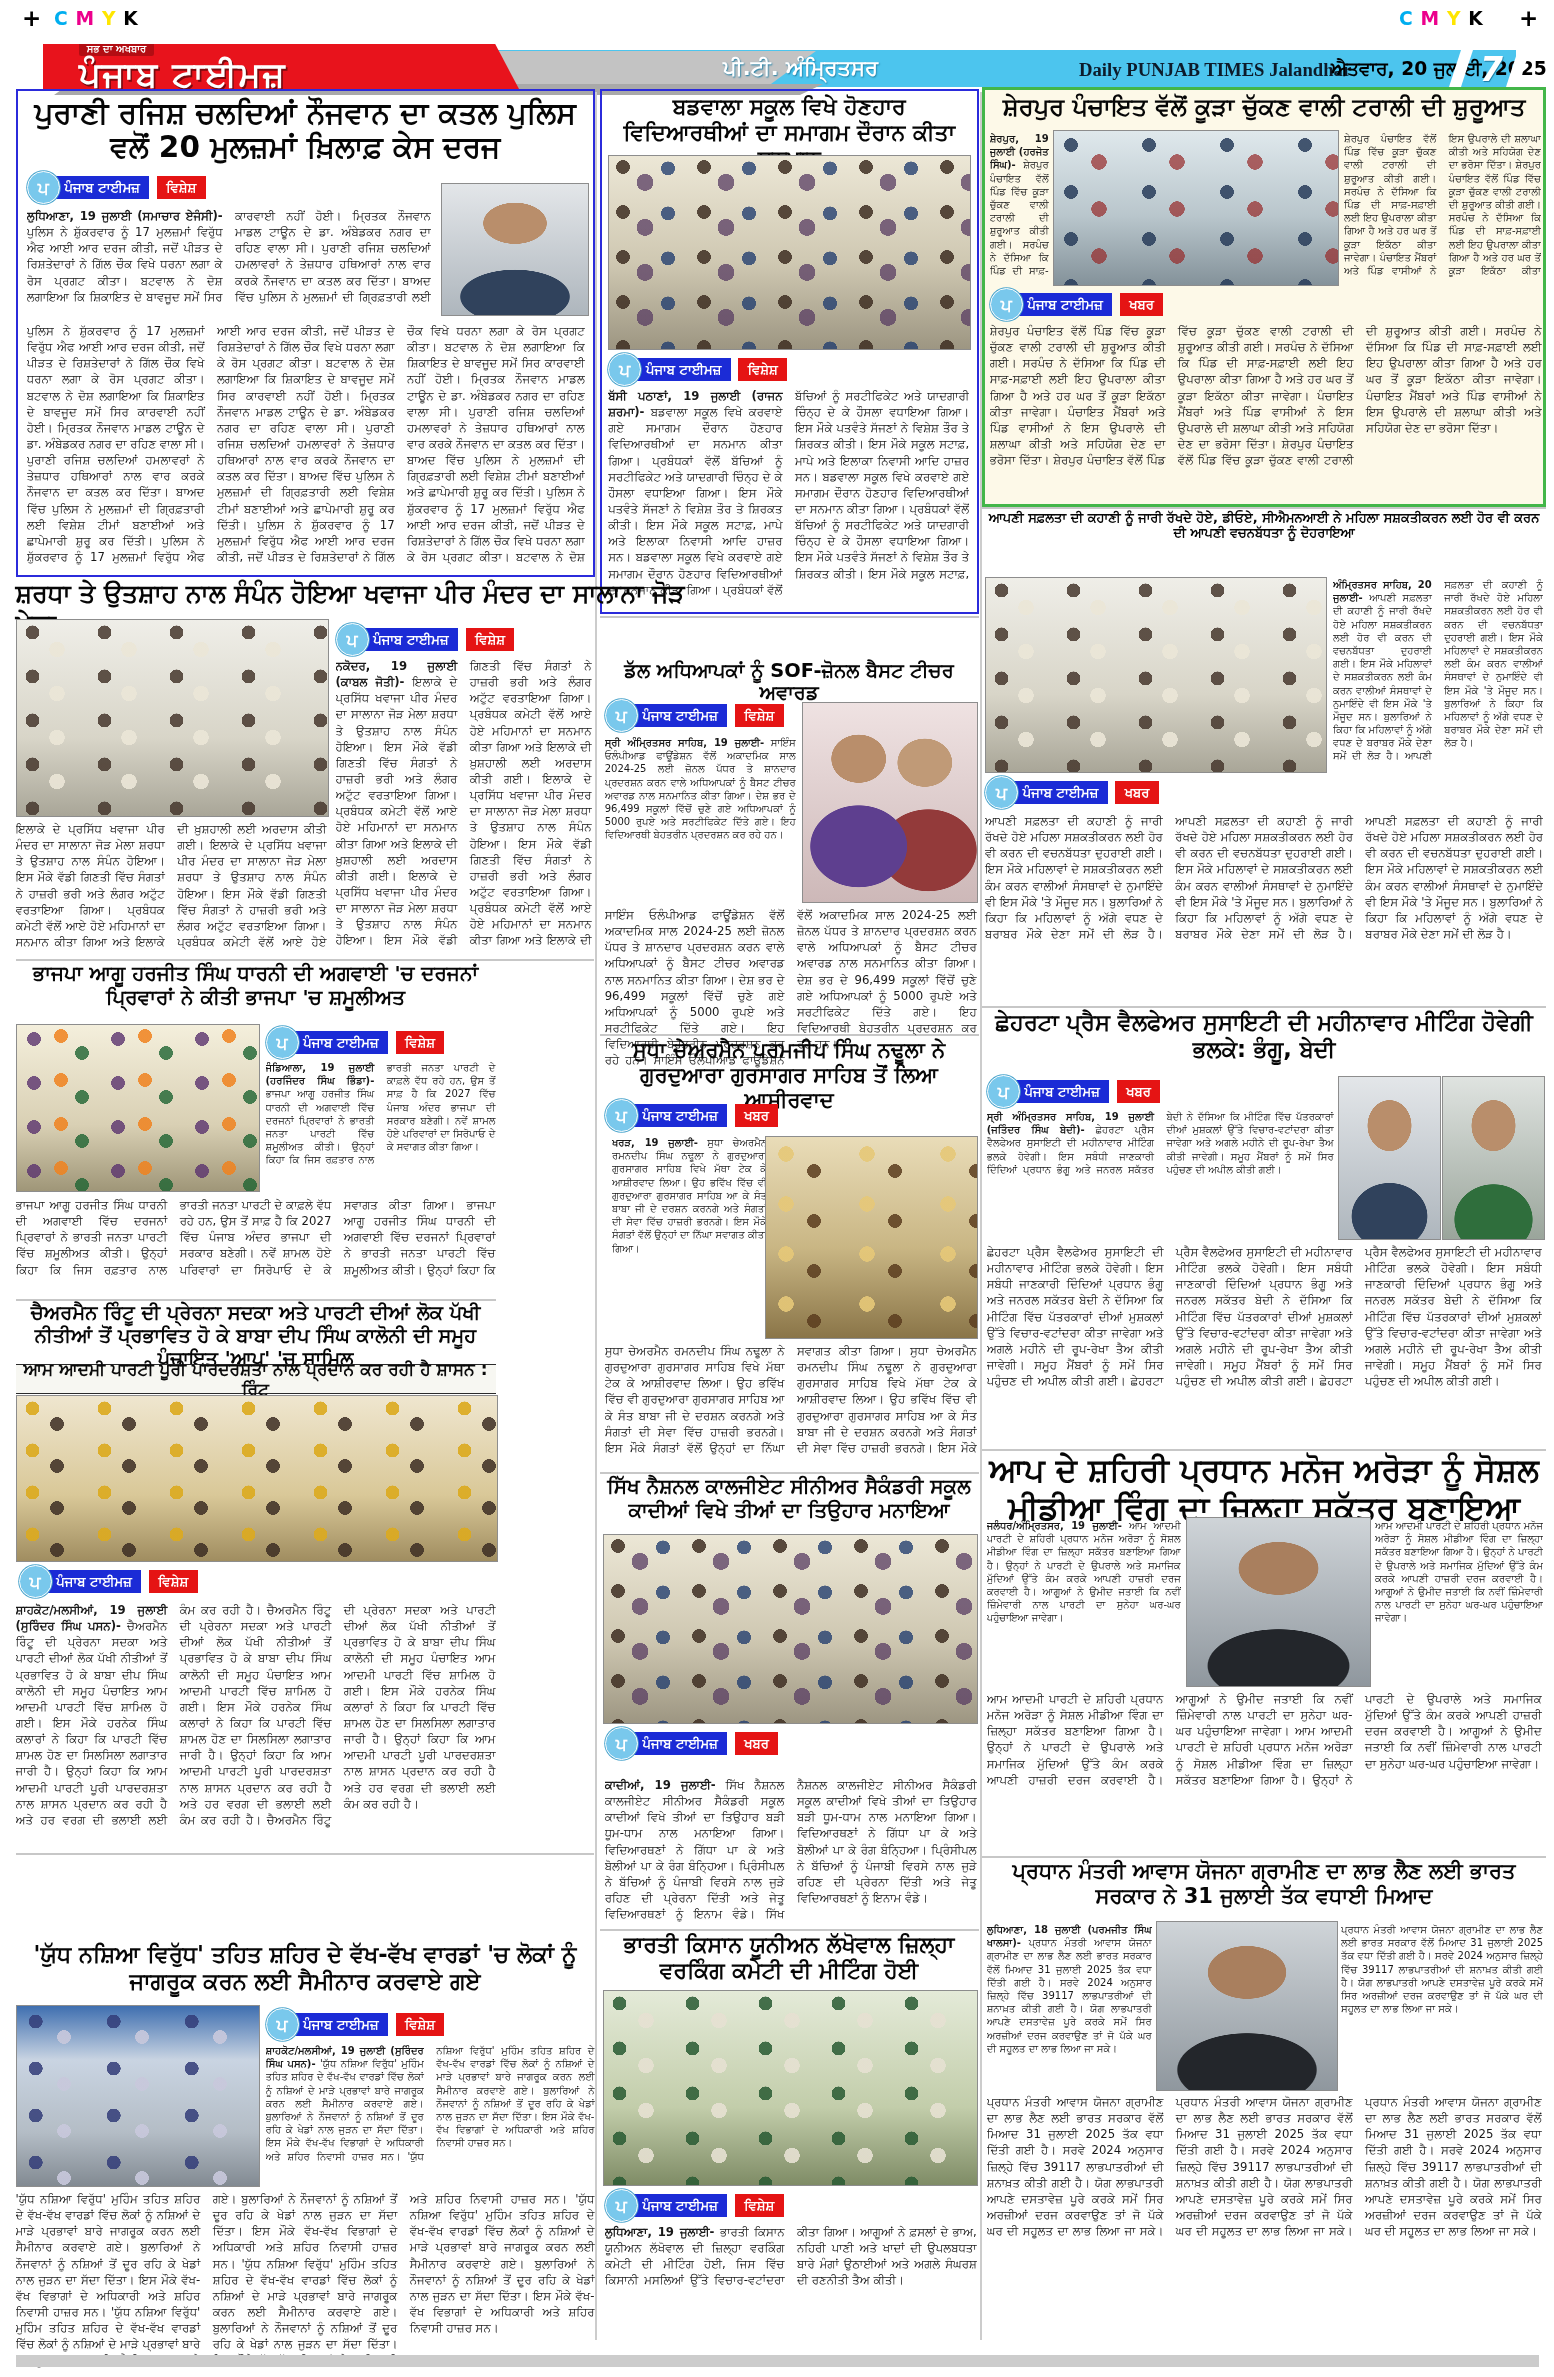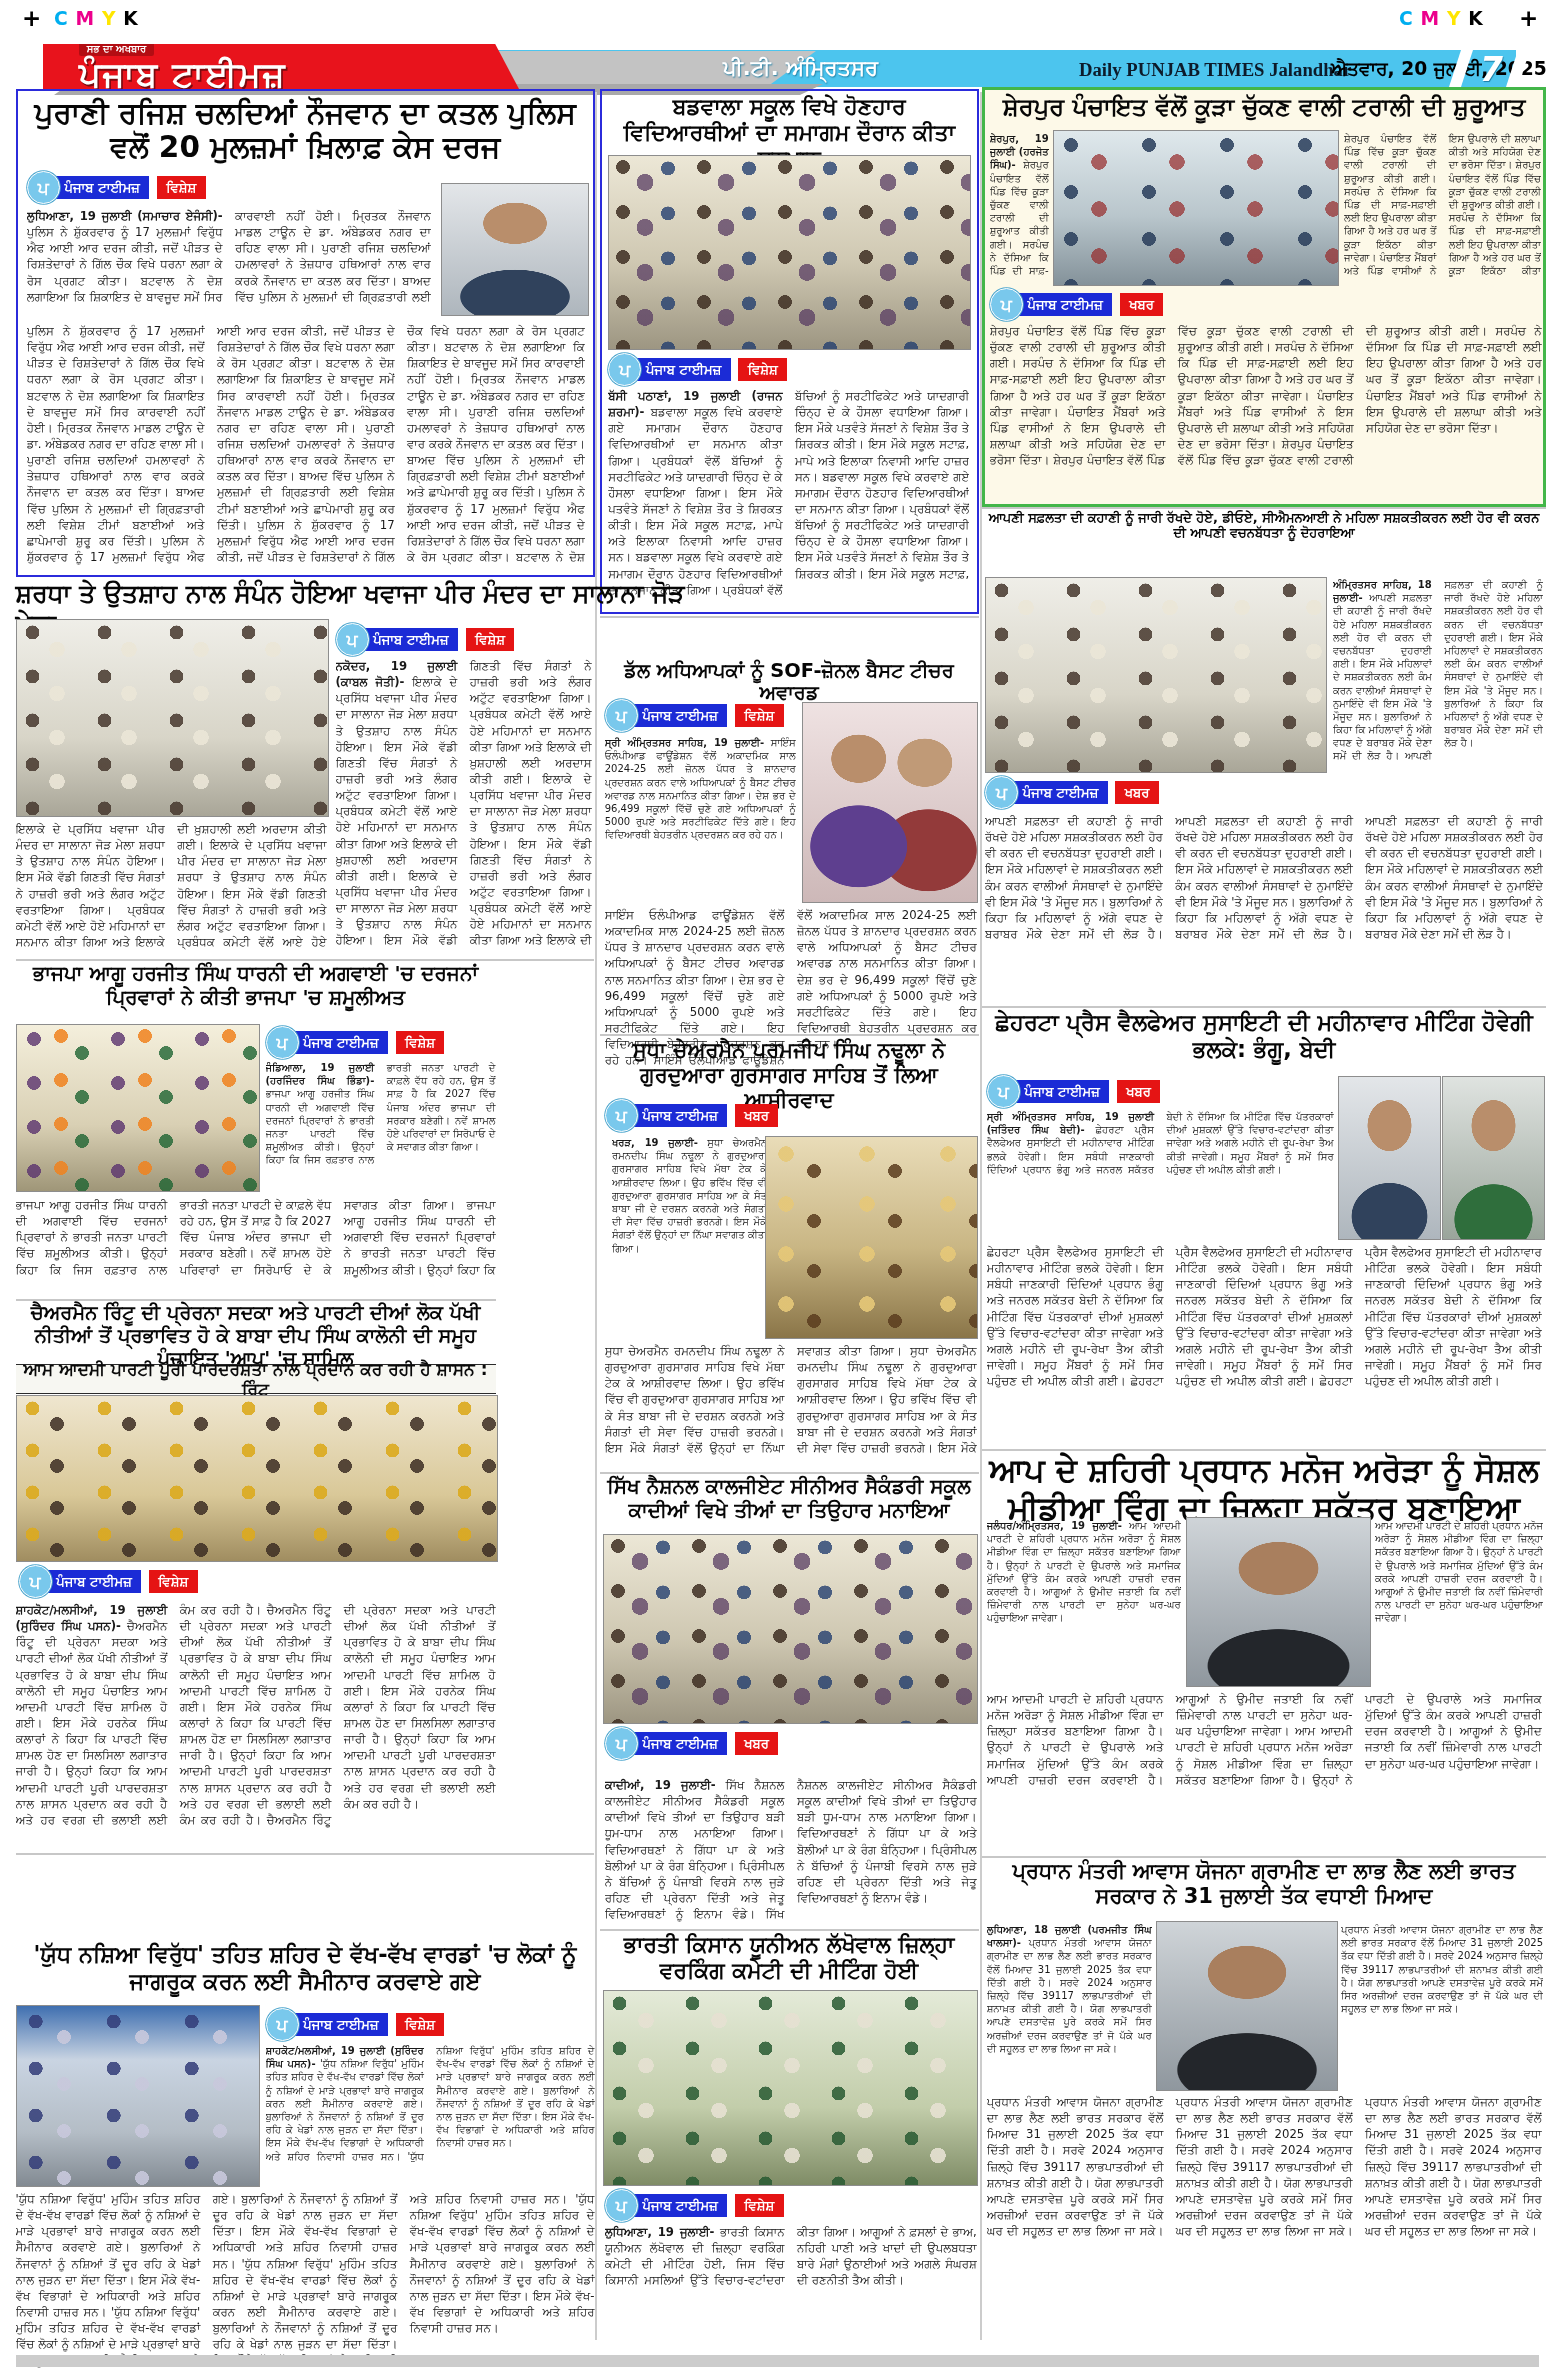--- a/index.html
+++ b/index.html
@@ -231,21 +231,21 @@
     </div>
     <div class="abs cols c2" style="left:4.7px;top:249px;width:372px;height:163px;">
       <span>ਸਾਇੰਸ ਓਲੰਪੀਆਡ ਫਾਊਂਡੇਸ਼ਨ ਵੱਲੋਂ ਅਕਾਦਮਿਕ ਸਾਲ 2024-25 ਲਈ ਜ਼ੋਨਲ ਪੱਧਰ ਤੇ ਸ਼ਾਨਦਾਰ ਪ੍ਰਦਰਸ਼ਨ ਕਰਨ ਵਾਲੇ ਅਧਿਆਪਕਾਂ ਨੂੰ ਬੈਸਟ ਟੀਚਰ ਅਵਾਰਡ ਨਾਲ ਸਨਮਾਨਿਤ ਕੀਤਾ ਗਿਆ। ਦੇਸ਼ ਭਰ ਦੇ 96,499 ਸਕੂਲਾਂ ਵਿੱਚੋਂ ਚੁਣੇ ਗਏ ਅਧਿਆਪਕਾਂ ਨੂੰ 5000 ਰੁਪਏ ਅਤੇ ਸਰਟੀਫਿਕੇਟ ਦਿੱਤੇ ਗਏ। ਇਹ ਵਿਦਿਆਰਥੀ ਬੇਹਤਰੀਨ ਪ੍ਰਦਰਸ਼ਨ ਕਰ ਰਹੇ ਹਨ। ਸਾਇੰਸ ਓਲੰਪੀਆਡ ਫਾਊਂਡੇਸ਼ਨ ਵੱਲੋਂ ਅਕਾਦਮਿਕ ਸਾਲ 2024-25 ਲਈ ਜ਼ੋਨਲ ਪੱਧਰ ਤੇ ਸ਼ਾਨਦਾਰ ਪ੍ਰਦਰਸ਼ਨ ਕਰਨ ਵਾਲੇ ਅਧਿਆਪਕਾਂ ਨੂੰ ਬੈਸਟ ਟੀਚਰ ਅਵਾਰਡ ਨਾਲ ਸਨਮਾਨਿਤ ਕੀਤਾ ਗਿਆ। ਦੇਸ਼ ਭਰ ਦੇ 96,499 ਸਕੂਲਾਂ ਵਿੱਚੋਂ ਚੁਣੇ ਗਏ ਅਧਿਆਪਕਾਂ ਨੂੰ 5000 ਰੁਪਏ ਅਤੇ ਸਰਟੀਫਿਕੇਟ ਦਿੱਤੇ ਗਏ। ਇਹ ਵਿਦਿਆਰਥੀ ਬੇਹਤਰੀਨ ਪ੍ਰਦਰਸ਼ਨ ਕਰ ਰਹੇ ਹਨ।</span>
     </div>
   </div>
 
   <div class="abs" style="left:982px;top:510px;width:564px;height:494px;">
     <div class="abs hl" style="left:0;top:0;width:564px;font-size:13px;">ਆਪਣੀ ਸਫ਼ਲਤਾ ਦੀ ਕਹਾਣੀ ਨੂੰ ਜਾਰੀ ਰੱਖਦੇ ਹੋਏ, ਡੀਓਏ, ਸੀਐਮਨਆਈ ਨੇ ਮਹਿਲਾ ਸਸ਼ਕਤੀਕਰਨ ਲਈ ਹੋਰ ਵੀ ਕਰਨ ਦੀ ਆਪਣੀ ਵਚਨਬੱਧਤਾ ਨੂੰ ਦੋਹਰਾਇਆ</div>
     <div class="abs photo ph-white" style="left:3.1px;top:67px;width:340px;height:194px;"></div>
     <div class="abs cols c2 f13" style="left:351px;top:68px;width:210px;height:193px;">
-      <span class="dl">ਅੰਮ੍ਰਿਤਸਰ ਸਾਹਿਬ, 18 ਜੁਲਾਈ-</span>
+      <span class="dl">ਅੰਮ੍ਰਿਤਸਰ ਸਾਹਿਬ, 20 ਜੁਲਾਈ-</span>
       <span>ਆਪਣੀ ਸਫ਼ਲਤਾ ਦੀ ਕਹਾਣੀ ਨੂੰ ਜਾਰੀ ਰੱਖਦੇ ਹੋਏ ਮਹਿਲਾ ਸਸ਼ਕਤੀਕਰਨ ਲਈ ਹੋਰ ਵੀ ਕਰਨ ਦੀ ਵਚਨਬੱਧਤਾ ਦੁਹਰਾਈ ਗਈ। ਇਸ ਮੌਕੇ ਮਹਿਲਾਵਾਂ ਦੇ ਸਸ਼ਕਤੀਕਰਨ ਲਈ ਕੰਮ ਕਰਨ ਵਾਲੀਆਂ ਸੰਸਥਾਵਾਂ ਦੇ ਨੁਮਾਇੰਦੇ ਵੀ ਇਸ ਮੌਕੇ 'ਤੇ ਮੌਜੂਦ ਸਨ। ਬੁਲਾਰਿਆਂ ਨੇ ਕਿਹਾ ਕਿ ਮਹਿਲਾਵਾਂ ਨੂੰ ਅੱਗੇ ਵਧਣ ਦੇ ਬਰਾਬਰ ਮੌਕੇ ਦੇਣਾ ਸਮੇਂ ਦੀ ਲੋੜ ਹੈ। ਆਪਣੀ ਸਫ਼ਲਤਾ ਦੀ ਕਹਾਣੀ ਨੂੰ ਜਾਰੀ ਰੱਖਦੇ ਹੋਏ ਮਹਿਲਾ ਸਸ਼ਕਤੀਕਰਨ ਲਈ ਹੋਰ ਵੀ ਕਰਨ ਦੀ ਵਚਨਬੱਧਤਾ ਦੁਹਰਾਈ ਗਈ। ਇਸ ਮੌਕੇ ਮਹਿਲਾਵਾਂ ਦੇ ਸਸ਼ਕਤੀਕਰਨ ਲਈ ਕੰਮ ਕਰਨ ਵਾਲੀਆਂ ਸੰਸਥਾਵਾਂ ਦੇ ਨੁਮਾਇੰਦੇ ਵੀ ਇਸ ਮੌਕੇ 'ਤੇ ਮੌਜੂਦ ਸਨ। ਬੁਲਾਰਿਆਂ ਨੇ ਕਿਹਾ ਕਿ ਮਹਿਲਾਵਾਂ ਨੂੰ ਅੱਗੇ ਵਧਣ ਦੇ ਬਰਾਬਰ ਮੌਕੇ ਦੇਣਾ ਸਮੇਂ ਦੀ ਲੋੜ ਹੈ।</span>
     </div>
     <div class="abs tagrow" style="left:3.1px;top:267px;">
       <span class="tag-logo">ਪ</span>
       <span class="tag-brand">ਪੰਜਾਬ ਟਾਈਮਜ਼</span>
       <span class="tag-label">ਖਬਰ</span>
     </div>
     <div class="abs cols c3" style="left:3.1px;top:303px;width:558px;height:187px;">
       <span>ਆਪਣੀ ਸਫ਼ਲਤਾ ਦੀ ਕਹਾਣੀ ਨੂੰ ਜਾਰੀ ਰੱਖਦੇ ਹੋਏ ਮਹਿਲਾ ਸਸ਼ਕਤੀਕਰਨ ਲਈ ਹੋਰ ਵੀ ਕਰਨ ਦੀ ਵਚਨਬੱਧਤਾ ਦੁਹਰਾਈ ਗਈ। ਇਸ ਮੌਕੇ ਮਹਿਲਾਵਾਂ ਦੇ ਸਸ਼ਕਤੀਕਰਨ ਲਈ ਕੰਮ ਕਰਨ ਵਾਲੀਆਂ ਸੰਸਥਾਵਾਂ ਦੇ ਨੁਮਾਇੰਦੇ ਵੀ ਇਸ ਮੌਕੇ 'ਤੇ ਮੌਜੂਦ ਸਨ। ਬੁਲਾਰਿਆਂ ਨੇ ਕਿਹਾ ਕਿ ਮਹਿਲਾਵਾਂ ਨੂੰ ਅੱਗੇ ਵਧਣ ਦੇ ਬਰਾਬਰ ਮੌਕੇ ਦੇਣਾ ਸਮੇਂ ਦੀ ਲੋੜ ਹੈ। ਆਪਣੀ ਸਫ਼ਲਤਾ ਦੀ ਕਹਾਣੀ ਨੂੰ ਜਾਰੀ ਰੱਖਦੇ ਹੋਏ ਮਹਿਲਾ ਸਸ਼ਕਤੀਕਰਨ ਲਈ ਹੋਰ ਵੀ ਕਰਨ ਦੀ ਵਚਨਬੱਧਤਾ ਦੁਹਰਾਈ ਗਈ। ਇਸ ਮੌਕੇ ਮਹਿਲਾਵਾਂ ਦੇ ਸਸ਼ਕਤੀਕਰਨ ਲਈ ਕੰਮ ਕਰਨ ਵਾਲੀਆਂ ਸੰਸਥਾਵਾਂ ਦੇ ਨੁਮਾਇੰਦੇ ਵੀ ਇਸ ਮੌਕੇ 'ਤੇ ਮੌਜੂਦ ਸਨ। ਬੁਲਾਰਿਆਂ ਨੇ ਕਿਹਾ ਕਿ ਮਹਿਲਾਵਾਂ ਨੂੰ ਅੱਗੇ ਵਧਣ ਦੇ ਬਰਾਬਰ ਮੌਕੇ ਦੇਣਾ ਸਮੇਂ ਦੀ ਲੋੜ ਹੈ। ਆਪਣੀ ਸਫ਼ਲਤਾ ਦੀ ਕਹਾਣੀ ਨੂੰ ਜਾਰੀ ਰੱਖਦੇ ਹੋਏ ਮਹਿਲਾ ਸਸ਼ਕਤੀਕਰਨ ਲਈ ਹੋਰ ਵੀ ਕਰਨ ਦੀ ਵਚਨਬੱਧਤਾ ਦੁਹਰਾਈ ਗਈ। ਇਸ ਮੌਕੇ ਮਹਿਲਾਵਾਂ ਦੇ ਸਸ਼ਕਤੀਕਰਨ ਲਈ ਕੰਮ ਕਰਨ ਵਾਲੀਆਂ ਸੰਸਥਾਵਾਂ ਦੇ ਨੁਮਾਇੰਦੇ ਵੀ ਇਸ ਮੌਕੇ 'ਤੇ ਮੌਜੂਦ ਸਨ। ਬੁਲਾਰਿਆਂ ਨੇ ਕਿਹਾ ਕਿ ਮਹਿਲਾਵਾਂ ਨੂੰ ਅੱਗੇ ਵਧਣ ਦੇ ਬਰਾਬਰ ਮੌਕੇ ਦੇਣਾ ਸਮੇਂ ਦੀ ਲੋੜ ਹੈ।</span>
     </div>

